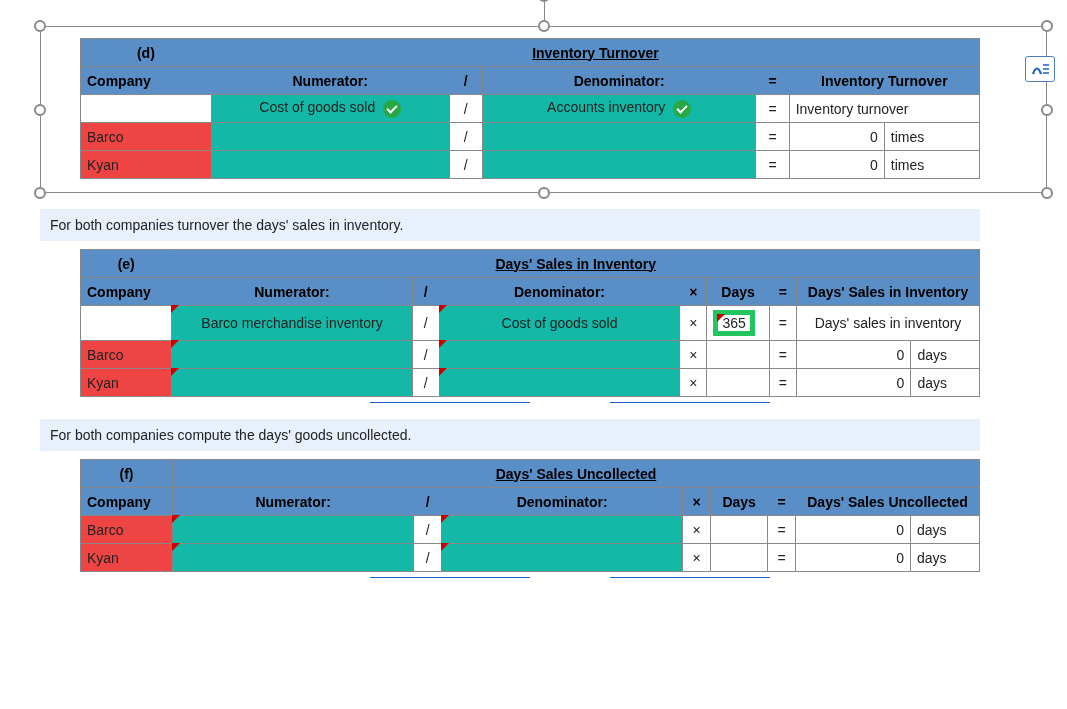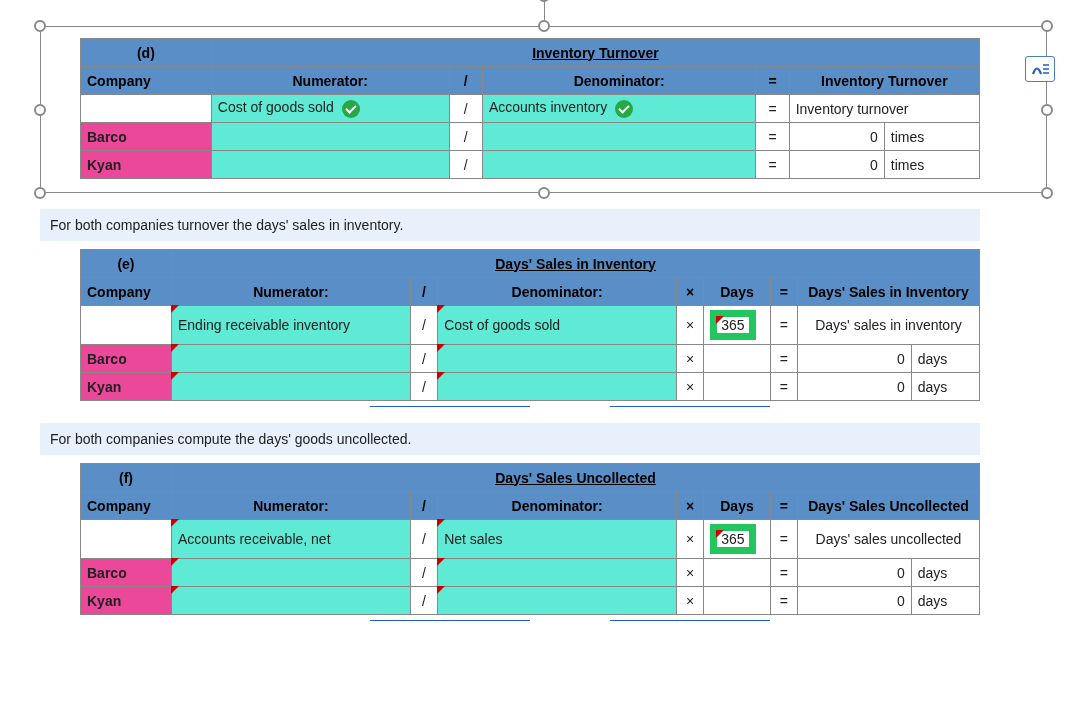--- a/index.html
+++ b/index.html
@@ -6,22 +6,22 @@
   body {
     margin: 0; padding: 20px 20px 20px 40px;
     font-family: Arial, sans-serif; font-size: 14px; color: #222;
     background: #fff; width: 1067px;
   }
   .frame { position: relative; padding: 12px 40px 14px 40px; }
   .tbl { border-collapse: collapse; width: 900px; }
   .tbl td, .tbl th { border: 1px solid #888; padding: 4px 6px; height: 28px; }
   .sub-blue  { background: #5a8ec6; color: #000; font-weight: bold; }
   .centered { text-align: center; }
-  .label-cell { background:#ec4899; font-weight:bold; }
-  .input-like { background:#5eead4; }
+  .label-cell { background:#ef4444; font-weight:normal; }
+  .input-like { background:#14b8a6;text-align:center; }
   .op { text-align:center; width:24px; background:#fff; }
   .title-cell { background:#5a8ec6; font-weight:bold; color:#000; text-decoration:underline; text-align:center; }
   .prompt-bar { background:#e7f0fb; padding:8px 10px; margin: 16px 0 8px 0; width:940px; }
   .check { display:inline-block; width:18px; height:18px; border-radius:50%; background:#28a745; position:relative; vertical-align:middle; margin-left:4px;}
   .check::after { content:""; position:absolute; left:4px; top:5px; width:8px; height:4px; border:2px solid #fff; border-top:none; border-right:none; transform:rotate(-45deg); }
   .sel-flag { position: relative; }
   .sel-flag::before { content:""; position:absolute; left:-1px; top:-1px; width:0; height:0; border-top:8px solid #cc0000; border-right:8px solid transparent; }
   .num-r { text-align:right; padding-right:6px; }
   .unit { text-align:left; padding-left:4px; }
 
@@ -31,21 +31,21 @@
   .vline { position:absolute; width:0; border-left:1px solid #888; }
 
   
   .tool-float { position:absolute; top:30px; right:-8px; width:30px; height:26px; border:1px solid #4a7ebf; background:#fff; border-radius:3px; display:flex; align-items:center; justify-content:center; }
   .tool-float svg { display:block; }
 
   .underbar { border-bottom:1px solid #1f5fbf; height:2px; }
   .underbar-wrap { display:flex; gap:80px; padding:4px 0 0 330px; width:900px;}
   .underbar-wrap > div { width:160px; }
 
-  .days-box { display:inline-block; border:7px solid #22c55e; padding:0 4px; min-width:38px; text-align:center;}
+  .days-box { display:inline-block; border:5px solid #22c55e; padding:0 4px; min-width:38px; text-align:center;}
 </style>
 </head>
 <body>
 
 <div class="frame" style="margin-top:6px;">
 
   <div class="handle" style="top:-6px; left:-6px;"></div>
   <div class="handle" style="top:-6px; left:50%; margin-left:-6px;"></div>
   <div class="handle" style="top:-6px; right:-6px;"></div>
   <div class="handle" style="top:50%; left:-6px; margin-top:-6px;"></div>
@@ -131,21 +131,21 @@
     <td class="sub-blue centered" style="width:210px;">Numerator:</td>
     <td class="sub-blue centered" style="width:22px;">/</td>
     <td class="sub-blue centered" style="width:210px;">Denominator:</td>
     <td class="sub-blue centered" style="width:22px;">×</td>
     <td class="sub-blue centered" style="width:50px;">Days</td>
     <td class="sub-blue centered" style="width:22px;">=</td>
     <td class="sub-blue centered" colspan="2">Days' Sales in Inventory</td>
   </tr>
   <tr>
     <td></td>
-    <td class="input-like sel-flag">Ending receivable inventory</td>
+    <td class="input-like sel-flag">Barco merchandise inventory</td>
     <td class="op">/</td>
     <td class="input-like sel-flag">Cost of goods sold</td>
     <td class="op">×</td>
     <td><span class="days-box sel-flag">365</span></td>
     <td class="op">=</td>
     <td class="centered" colspan="2">Days' sales in inventory</td>
   </tr>
   <tr>
     <td class="label-cell">Barco</td>
     <td class="input-like sel-flag"></td>
@@ -187,30 +187,20 @@
     <td class="sub-blue">Company</td>
     <td class="sub-blue centered" style="width:210px;">Numerator:</td>
     <td class="sub-blue centered" style="width:22px;">/</td>
     <td class="sub-blue centered" style="width:210px;">Denominator:</td>
     <td class="sub-blue centered" style="width:22px;">×</td>
     <td class="sub-blue centered" style="width:50px;">Days</td>
     <td class="sub-blue centered" style="width:22px;">=</td>
     <td class="sub-blue centered" colspan="2">Days' Sales Uncollected</td>
   </tr>
   <tr>
-    <td></td>
-    <td class="input-like sel-flag">Accounts receivable, net</td>
-    <td class="op">/</td>
-    <td class="input-like sel-flag">Net sales</td>
-    <td class="op">×</td>
-    <td><span class="days-box sel-flag">365</span></td>
-    <td class="op">=</td>
-    <td class="centered" colspan="2">Days' sales uncollected</td>
-  </tr>
-  <tr>
     <td class="label-cell">Barco</td>
     <td class="input-like sel-flag"></td>
     <td class="op">/</td>
     <td class="input-like sel-flag"></td>
     <td class="op">×</td>
     <td></td>
     <td class="op">=</td>
     <td class="num-r" style="width:100px;">0</td>
     <td class="unit" style="width:60px;">days</td>
   </tr>

